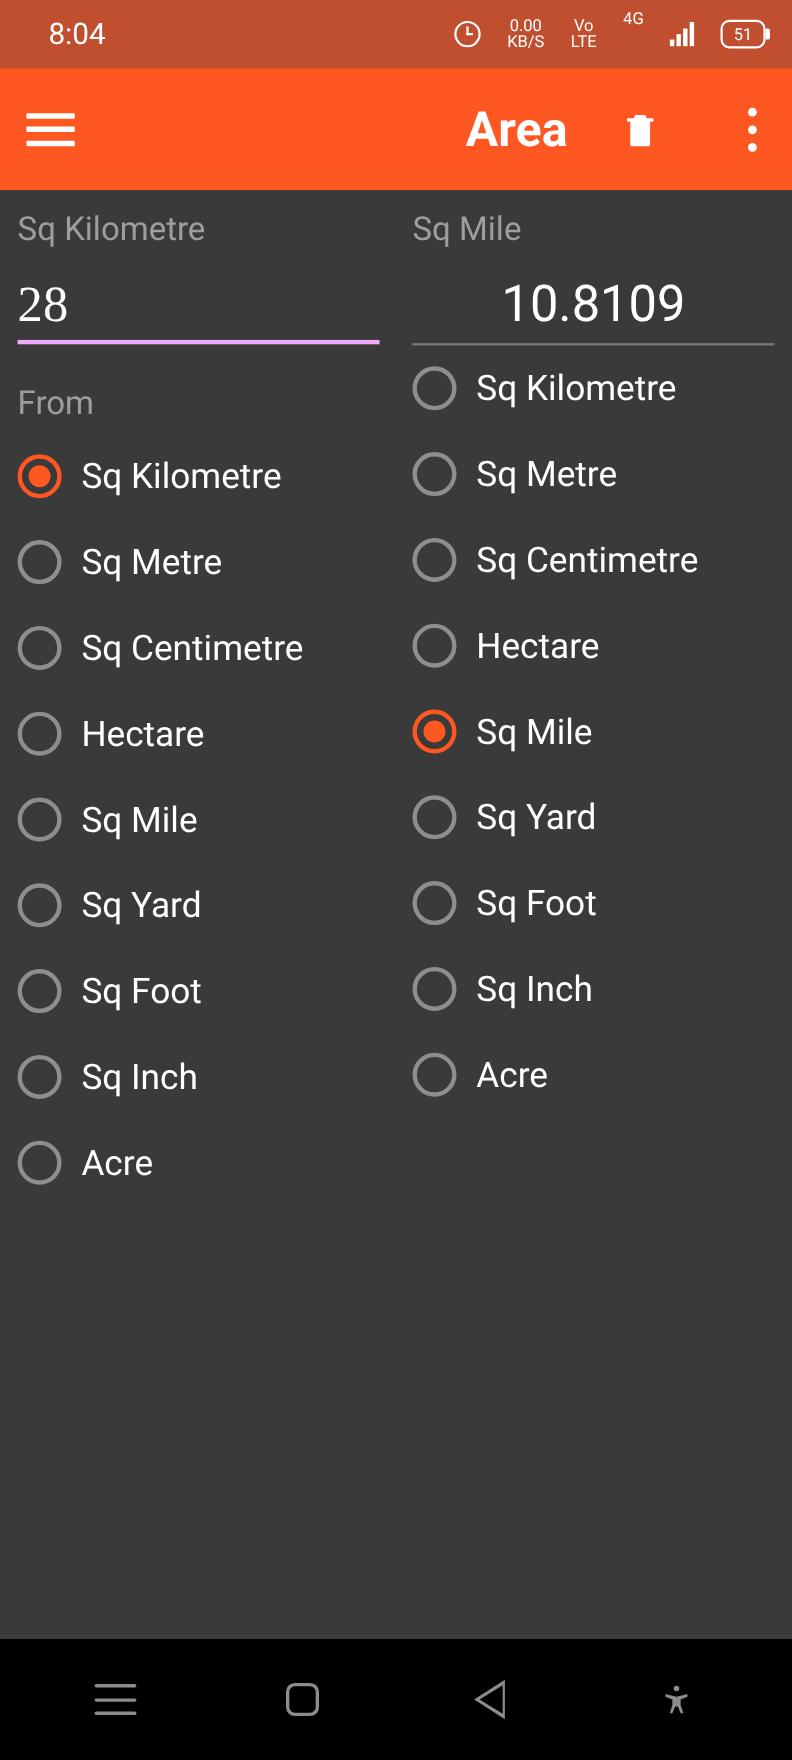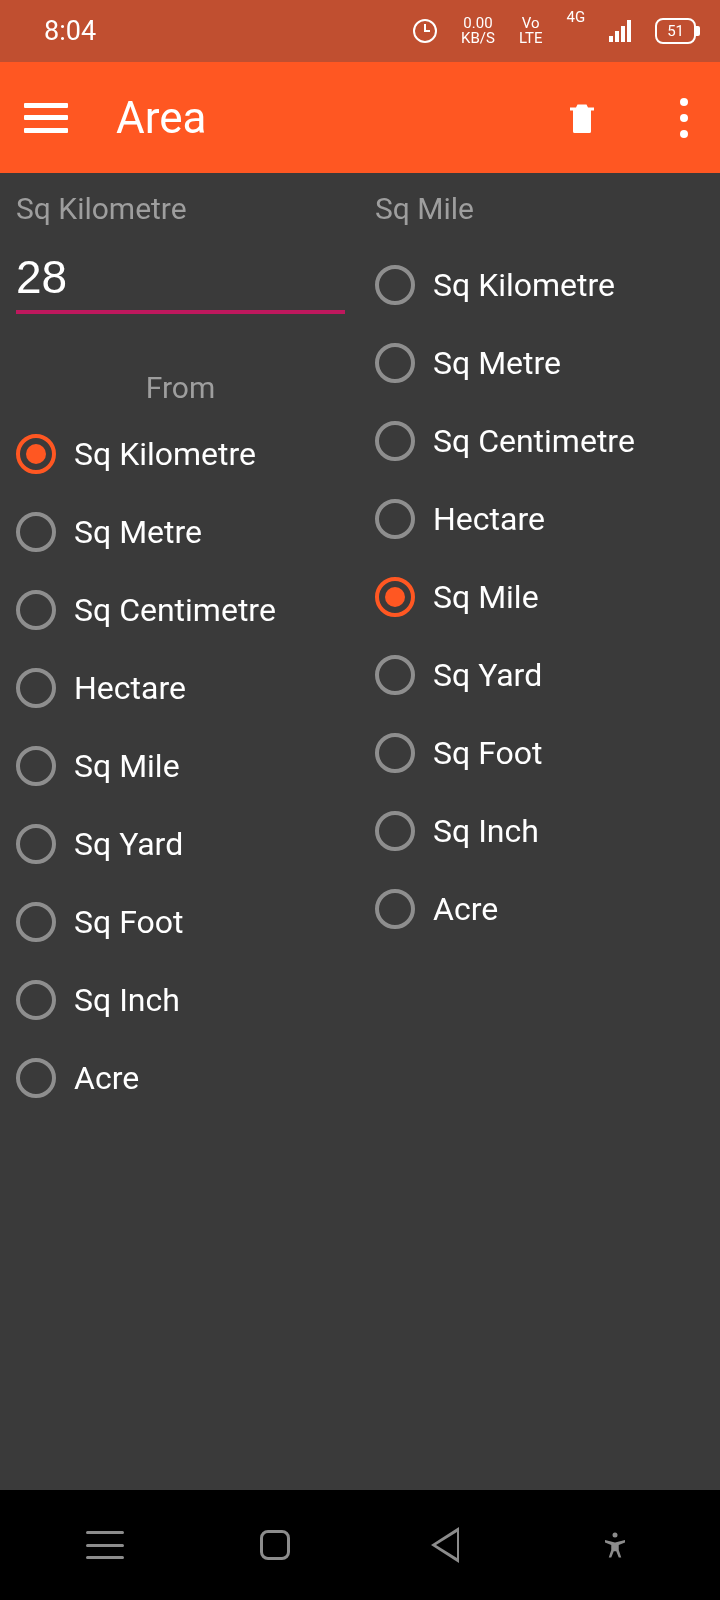--- a/index.html
+++ b/index.html
@@ -125,22 +125,23 @@
     cursor: pointer;
   }
   .hamburger span {
     height: 5px;
     background: #fff;
     border-radius: 1px;
   }
   .app-title {
     color: #fff;
     font-size: 44px;
-    font-weight: 400;
+    font-weight: 700;
     flex: 1;
+    text-align: right;
   }
   .trash-icon {
     width: 36px;
     height: 40px;
     position: relative;
     cursor: pointer;
   }
   .trash-icon svg { width: 100%; height: 100%; fill: #fff; }
   .kebab {
     width: 8px;
@@ -176,45 +177,44 @@
     flex-direction: column;
   }
   .unit-label {
     color: #9e9e9e;
     font-size: 30px;
     margin-bottom: 20px;
   }
   .value-input {
     background: transparent;
     border: none;
-    border-bottom: 4px solid #be185d;
+    border-bottom: 4px solid #f0abfc;
     color: #fff;
     font-size: 46px;
     padding: 4px 0 6px 0;
     outline: none;
     width: 100%;
     caret-color: #ff5722;
-    font-family: Liberation Sans, sans-serif;
+    font-family: Liberation Serif, serif;
   }
   .value-output {
     background: transparent;
     border: none;
     border-bottom: 2px solid #7a7a7a;
     color: #fff;
     font-size: 46px;
     padding: 4px 0 8px 0;
     width: 100%;
     text-align: center;
   }
   .section-label {
     color: #9e9e9e;
     font-size: 30px;
-    margin-top: 56px;
+    margin-top: 36px;
     margin-bottom: 10px;
-    text-align: center;
   }
   .radio-list {
     display: flex;
     flex-direction: column;
   }
   .radio-item {
     display: flex;
     align-items: center;
     gap: 18px;
     height: 78px;
@@ -407,20 +407,21 @@
             <div class="radio-outer">
               <div class="radio-inner"></div>
             </div>
             <div class="radio-label">Acre</div>
           </div>
         </div>
     </div>
 
     <div class="col">
       <div class="unit-label">Sq Mile</div>
+      <div class="value-output">10.8109</div>
       <div class="radio-list" id="to-list">
           <div class="radio-item">
             <div class="radio-outer">
               <div class="radio-inner"></div>
             </div>
             <div class="radio-label">Sq Kilometre</div>
           </div>
           <div class="radio-item">
             <div class="radio-outer">
               <div class="radio-inner"></div>

